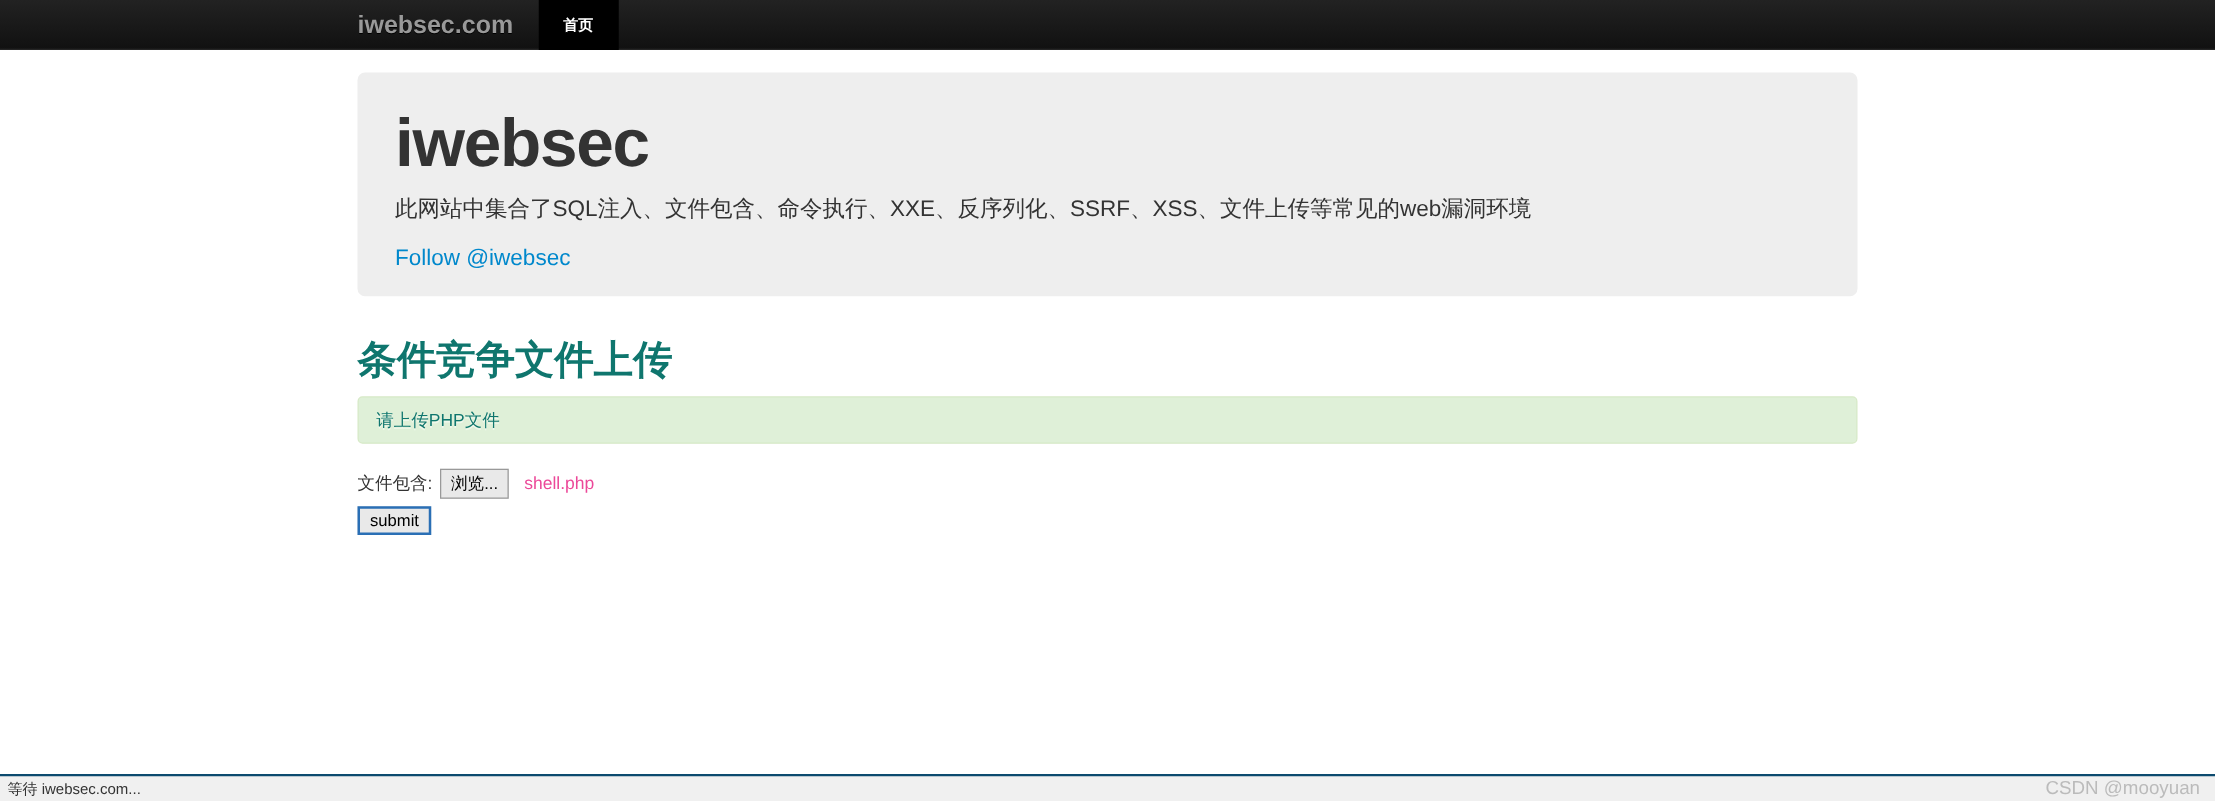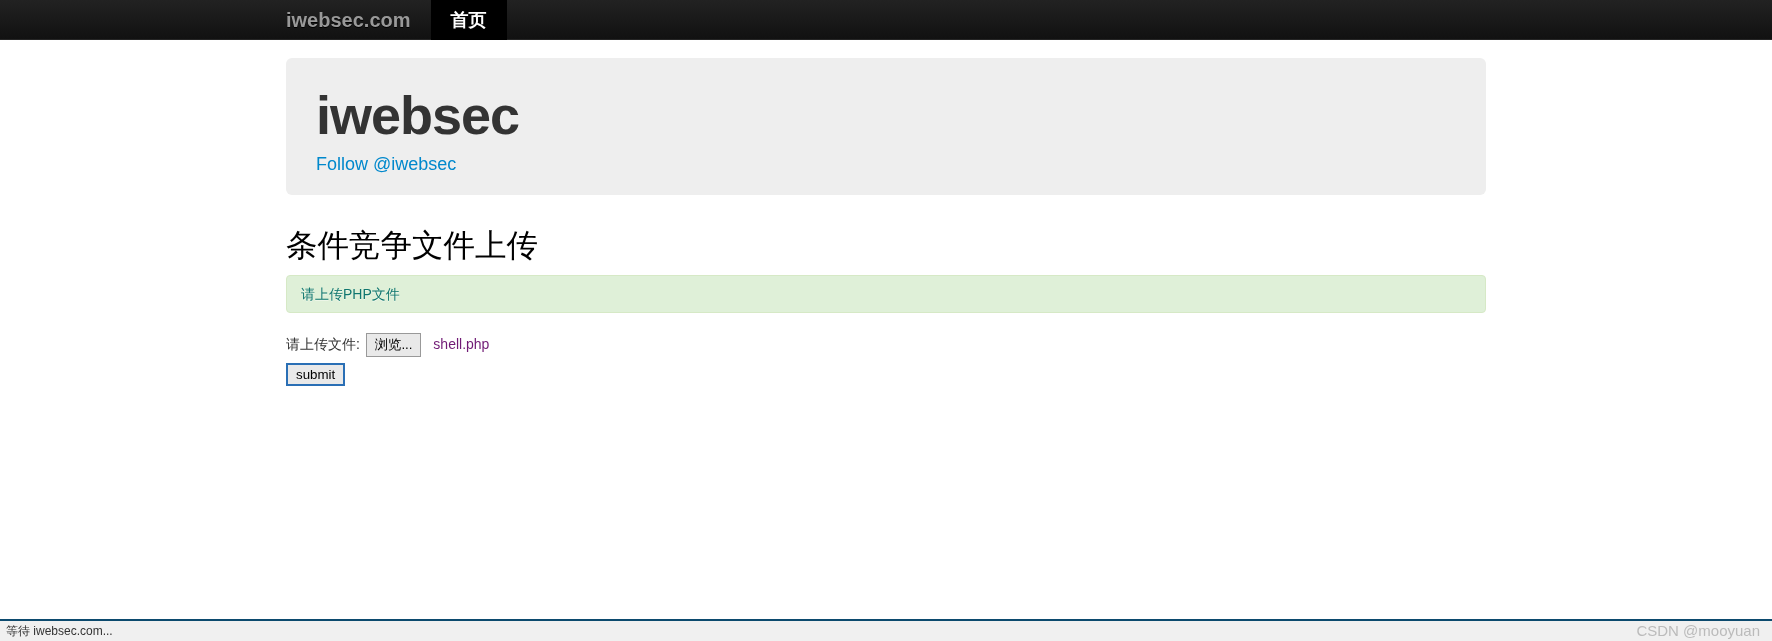--- a/index.html
+++ b/index.html
@@ -35,21 +35,21 @@
   font-size: 20px;
   padding: 10px 20px 10px 0;
   text-decoration: none;
   text-shadow: 0 1px 0 #000;
 }
 .nav-item {
   color: #fff;
   background: #000;
   padding: 10px 20px;
   text-decoration: none;
-  font-size: 18px;
+  font-size: 12px;
 }
 .container {
   max-width: 1240px;
   margin: 0 auto;
   padding: 0 20px;
 }
 .hero-unit {
   background: #eee;
   border-radius: 6px;
   padding: 30px 30px 20px 30px;
@@ -71,24 +71,24 @@
   color: #333;
   margin-bottom: 15px;
 }
 .hero-unit a {
   color: #0088cc;
   text-decoration: none;
   font-size: 18px;
 }
 .page-title {
   font-size: 31.5px;
-  font-weight: normal;
+  font-weight: bold;
   line-height: 40px;
   margin-bottom: 10px;
-  color: #000000;
+  color: #0f766e;
 }
 .alert-success {
   background: #dff0d8;
   border: 1px solid #d6e9c6;
   color: #0f766e;
   padding: 8px 35px 8px 14px;
   border-radius: 4px;
   margin-bottom: 20px;
   text-shadow: 0 1px 0 rgba(255,255,255,0.5);
 }
@@ -102,21 +102,21 @@
   border: 1px solid #999;
   padding: 2px 8px;
   font-size: 13.3px;
   font-family: inherit;
   cursor: pointer;
   margin-left: 2px;
 }
 .filename {
   margin-left: 8px;
   font-size: 14px;
-  color: #701a75;
+  color: #ec4899;
 }
 .submit-btn {
   display: block;
   margin-top: 6px;
   background: #e9e9e9;
   border: 2px solid #2a6fb5;
   padding: 2px 8px;
   font-size: 13.3px;
   font-family: inherit;
   cursor: pointer;
@@ -148,29 +148,30 @@
 <div class="navbar">
   <div class="navbar-inner">
     <a href="#" class="brand">iwebsec.com</a>
     <a href="#" class="nav-item">首页</a>
   </div>
 </div>
 
 <div class="container">
   <div class="hero-unit">
     <h1>iwebsec</h1>
+    <p>此网站中集合了SQL注入、文件包含、命令执行、XXE、反序列化、SSRF、XSS、文件上传等常见的web漏洞环境</p>
     <a href="#">Follow @iwebsec</a>
   </div>
 
   <h2 class="page-title">条件竞争文件上传</h2>
 
   <div class="alert-success">请上传PHP文件</div>
 
   <div class="upload-form">
-    <span class="upload-label">请上传文件:</span>
+    <span class="upload-label">文件包含:</span>
     <button class="browse-btn">浏览...</button>
     <span class="filename">shell.php</span>
     <button class="submit-btn">submit</button>
   </div>
 </div>
 
 <div class="status-bar">
   <span>等待 iwebsec.com...</span>
   <span class="watermark">CSDN @mooyuan</span>
 </div>

